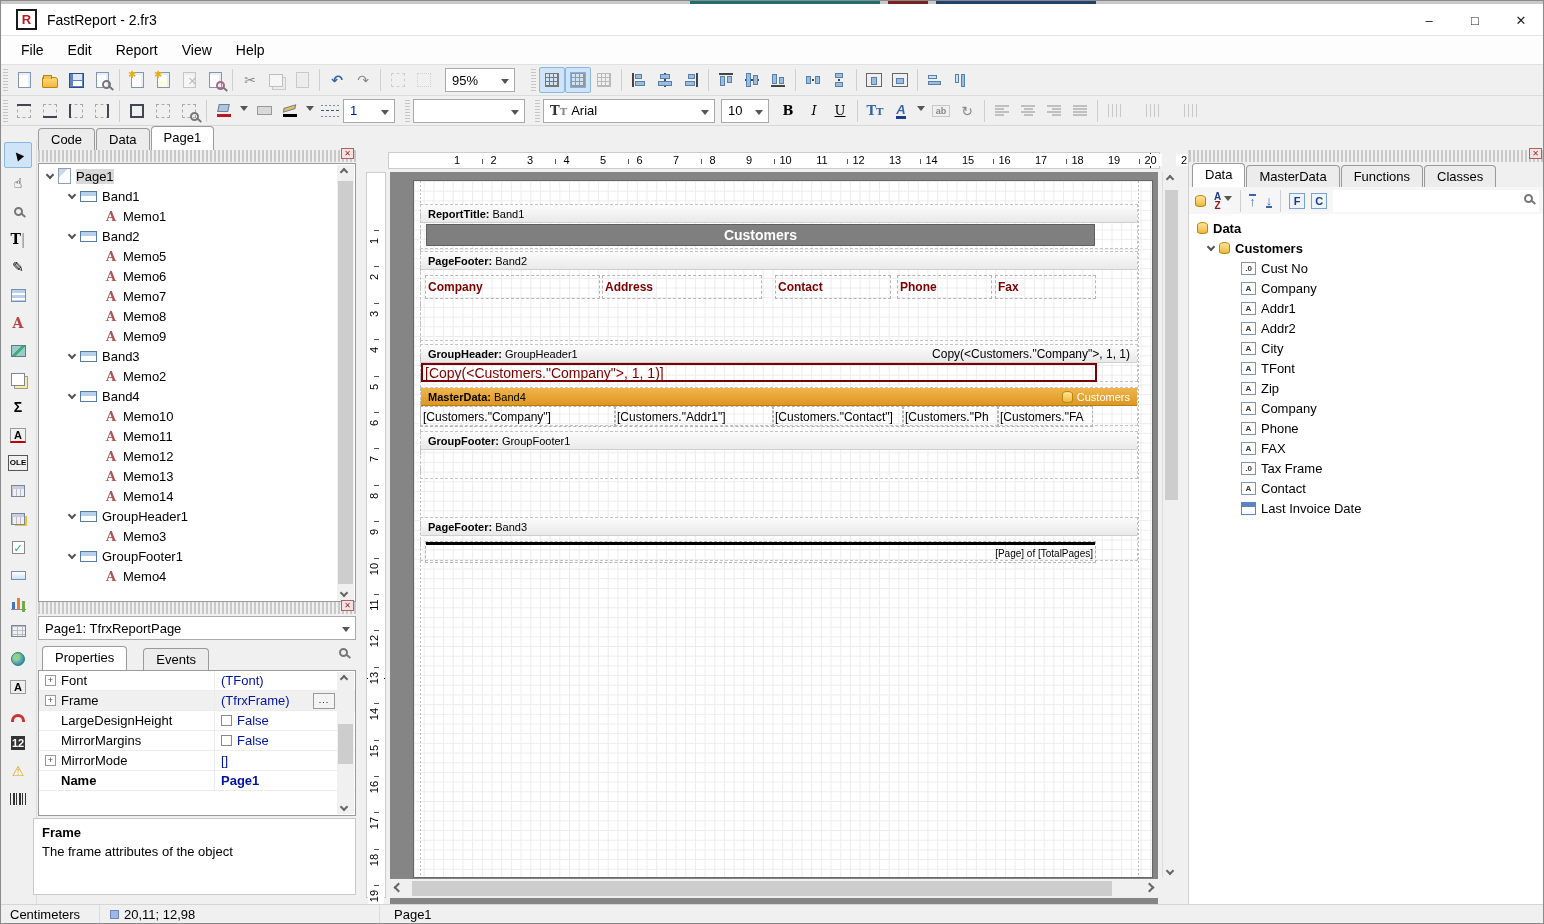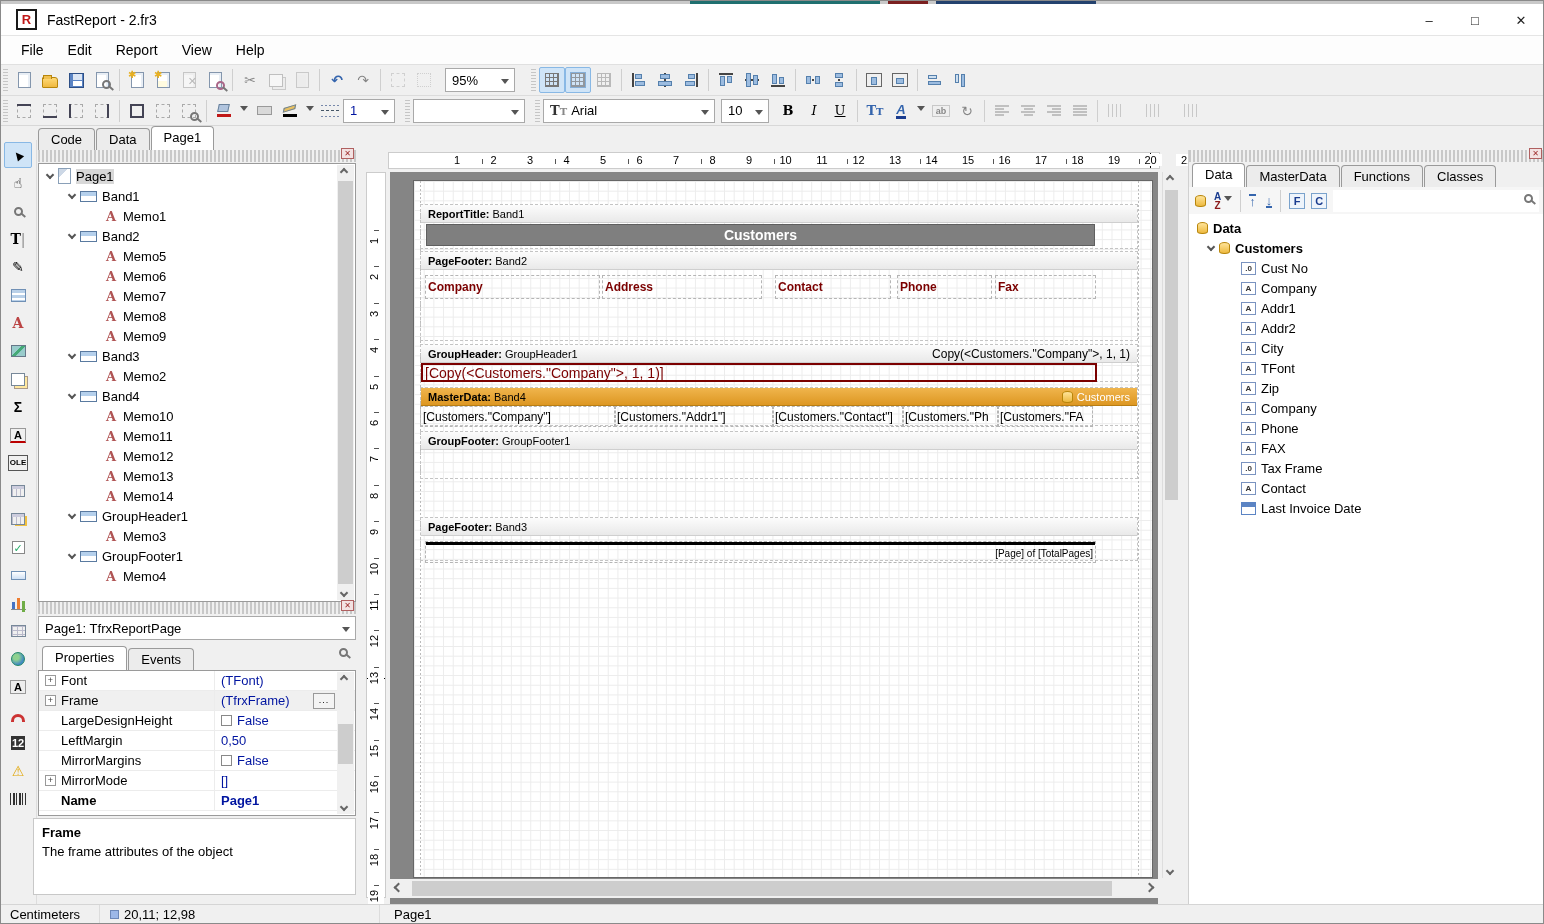--- a/index.html
+++ b/index.html
@@ -96,21 +96,21 @@
   .ico-page{width:13px;height:16px;background:linear-gradient(135deg,#cdd8e6 35%,#fff 36%);border:1px solid #8aa0b8;flex:none}
   .ico-band{width:17px;height:11px;border:1px solid #5a7aa0;background:linear-gradient(#b5d0ec 0 45%,#fff 45%);flex:none}
   .ico-memo{color:#b05454;font-weight:bold;font-family:"DejaVu Serif",serif;font-size:13px;flex:none;width:14px;text-align:center}
   .vscroll{position:absolute;right:1px;top:1px;bottom:1px;width:17px;background:#f0f0f0}
   .vscroll .thumb{position:absolute;left:1px;right:1px;background:#cdcdcd}
   .sarr{position:absolute;left:4px;width:8px;height:8px;color:#666}
   .sarr.up{top:4px;transform:rotate(-135deg);border-right:2px solid #666;border-bottom:2px solid #666;width:6px;height:6px}
   .sarr.dn{bottom:4px;transform:rotate(45deg);border-right:2px solid #666;border-bottom:2px solid #666;width:6px;height:6px}
   #inspanel{left:38px;top:602px;width:318px;height:214px}
   #objsel{position:absolute;left:0;top:14px;width:318px;height:24px}
-  #instabs{position:absolute;left:4px;top:44px;display:flex;align-items:flex-end;gap:1px}
+  #instabs{position:absolute;left:4px;top:44px;display:flex;align-items:flex-end;gap:16px}
   #insmag{position:absolute;right:8px;top:46px}
   #propgrid{position:absolute;left:0;top:68px;width:318px;height:146px;background:#fff;border:1px solid #9a9a9a;overflow:hidden}
   .prow{display:flex;height:20px;border-bottom:1px solid #ececec;align-items:center;position:relative}
   .prow .pname{width:176px;padding-left:6px;display:flex;align-items:center;gap:5px;border-right:1px solid #ececec;height:100%}
   .prow .pval{flex:1;padding-left:6px;color:#0014a0;display:flex;align-items:center;gap:5px}
   .prow.bold .pname span{font-weight:bold}
   .prow.bold .pval{font-weight:bold}
   .prow.sel{background:#f0f0f0}
   .plus{width:11px;height:11px;border:1px solid #999;background:#fff;font-size:9px;line-height:9px;text-align:center;color:#444;flex:none}
   .ckb{width:11px;height:11px;border:1px solid #888;background:#fff;flex:none}
@@ -719,29 +719,20 @@
             <span>LargeDesignHeight</span>
           </div>
           <div class="pval">
             <span class="ckb"></span>
             <span>False</span>
           </div>
         </div>
         <div class="prow">
           <div class="pname">
             <span style="width: 11px;"></span>
-            <span>LeftMargin</span>
-          </div>
-          <div class="pval">
-            <span>0,50</span>
-          </div>
-        </div>
-        <div class="prow">
-          <div class="pname">
-            <span style="width: 11px;"></span>
             <span>MirrorMargins</span>
           </div>
           <div class="pval">
             <span class="ckb"></span>
             <span>False</span>
           </div>
         </div>
         <div class="prow">
           <div class="pname">
             <span class="plus">+</span>

